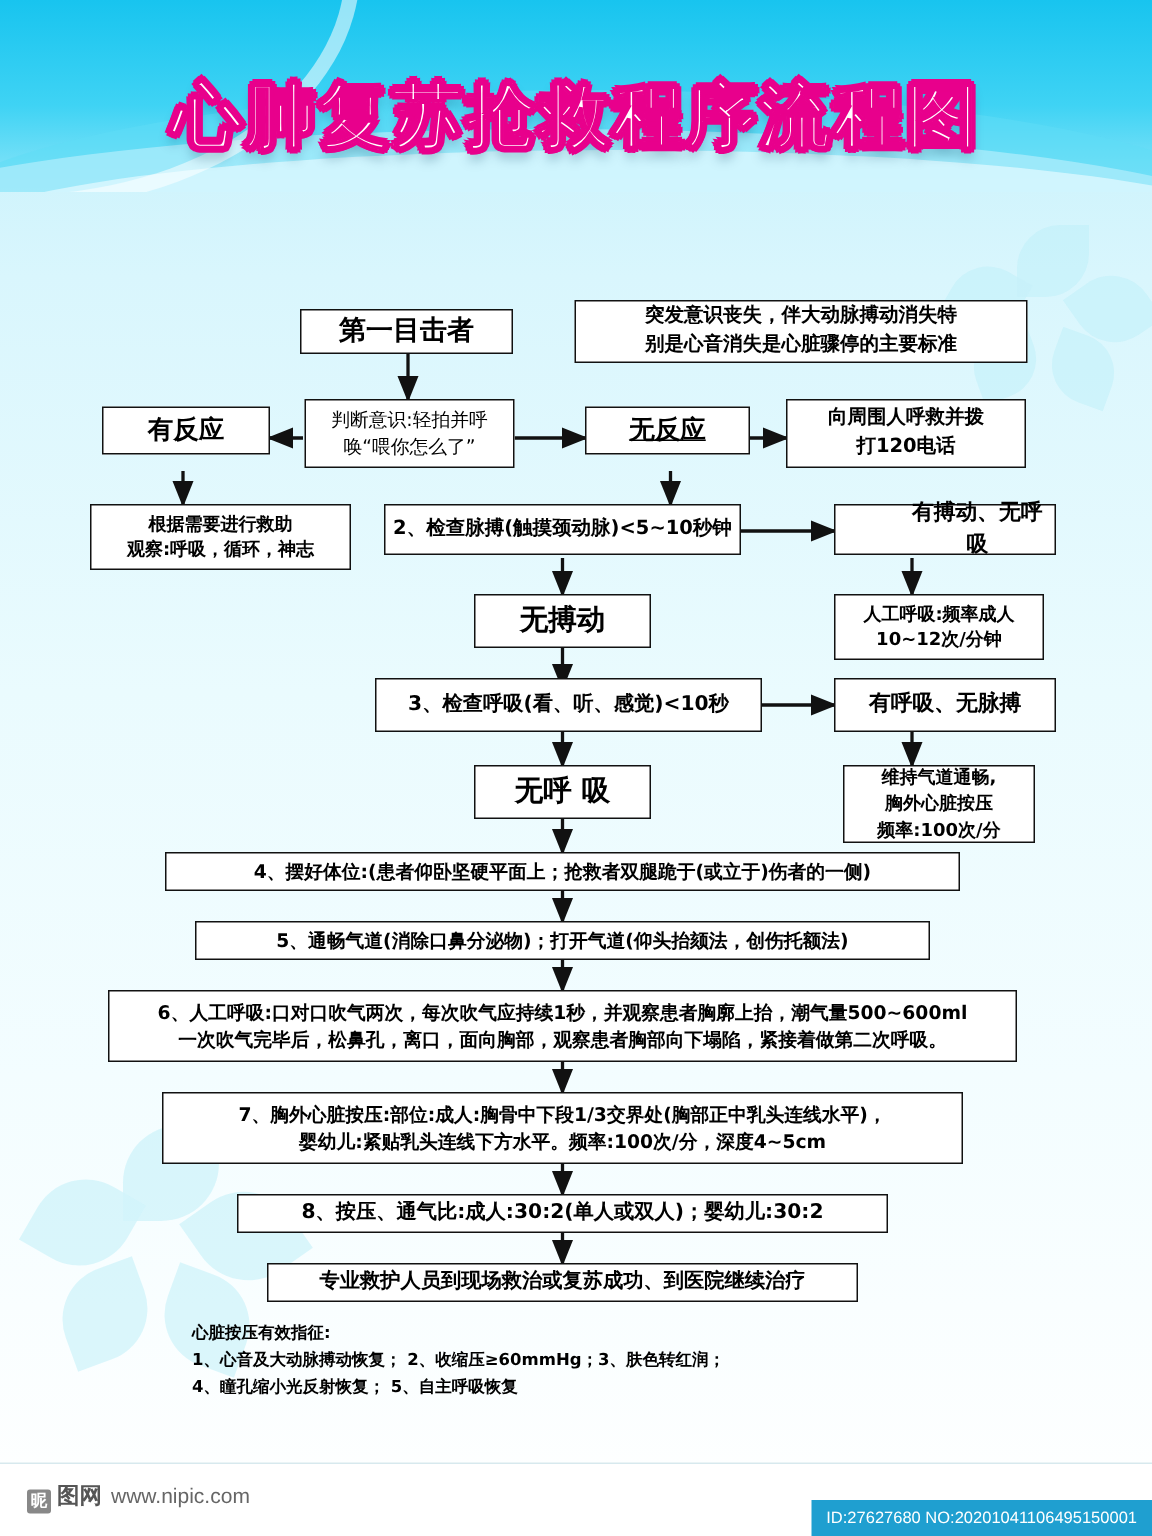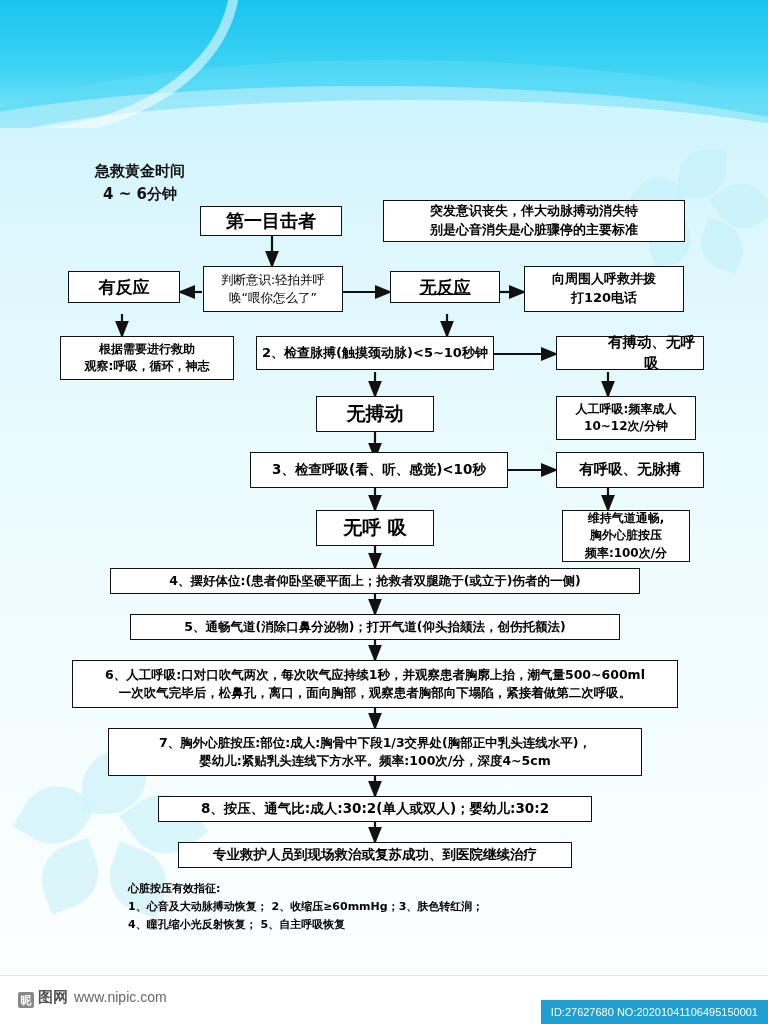--- a/index.html
+++ b/index.html
@@ -60,25 +60,22 @@
     <div class="petal" style="left:20px;top:96px;width:60px;height:60px;transform:rotate(160deg);"></div>
     <div class="petal" style="left:4px;top:34px;width:62px;height:62px;transform:rotate(210deg);"></div>
   </div>
 
   <div class="hdr-band">
     <div class="hdr-wave1"></div>
     <div class="hdr-wave2"></div>
     <div class="hdr-wave3"></div>
     <div class="corner-swirl"></div>
   </div>
+  <div class="title">心肺复苏抢救程序流程图</div>
 
-  <div class="gold" style="left:70px;top:160px;width:140px;">
-    <div>急救黄金时间</div>
-    <div>4 ~ 6分钟</div>
-  </div>
 
   <div id="chart">
 
     <svg class="arrows" viewBox="0 0 768 845">
       <defs>
         <marker id="ah" markerWidth="9" markerHeight="9" refX="7" refY="3.2" orient="auto">
           <path d="M0,0 L8,3.2 L0,6.4 z" fill="#111"></path>
         </marker>
       </defs>
       <g stroke="#111" stroke-width="2.2" fill="none" marker-end="url(#ah)">

